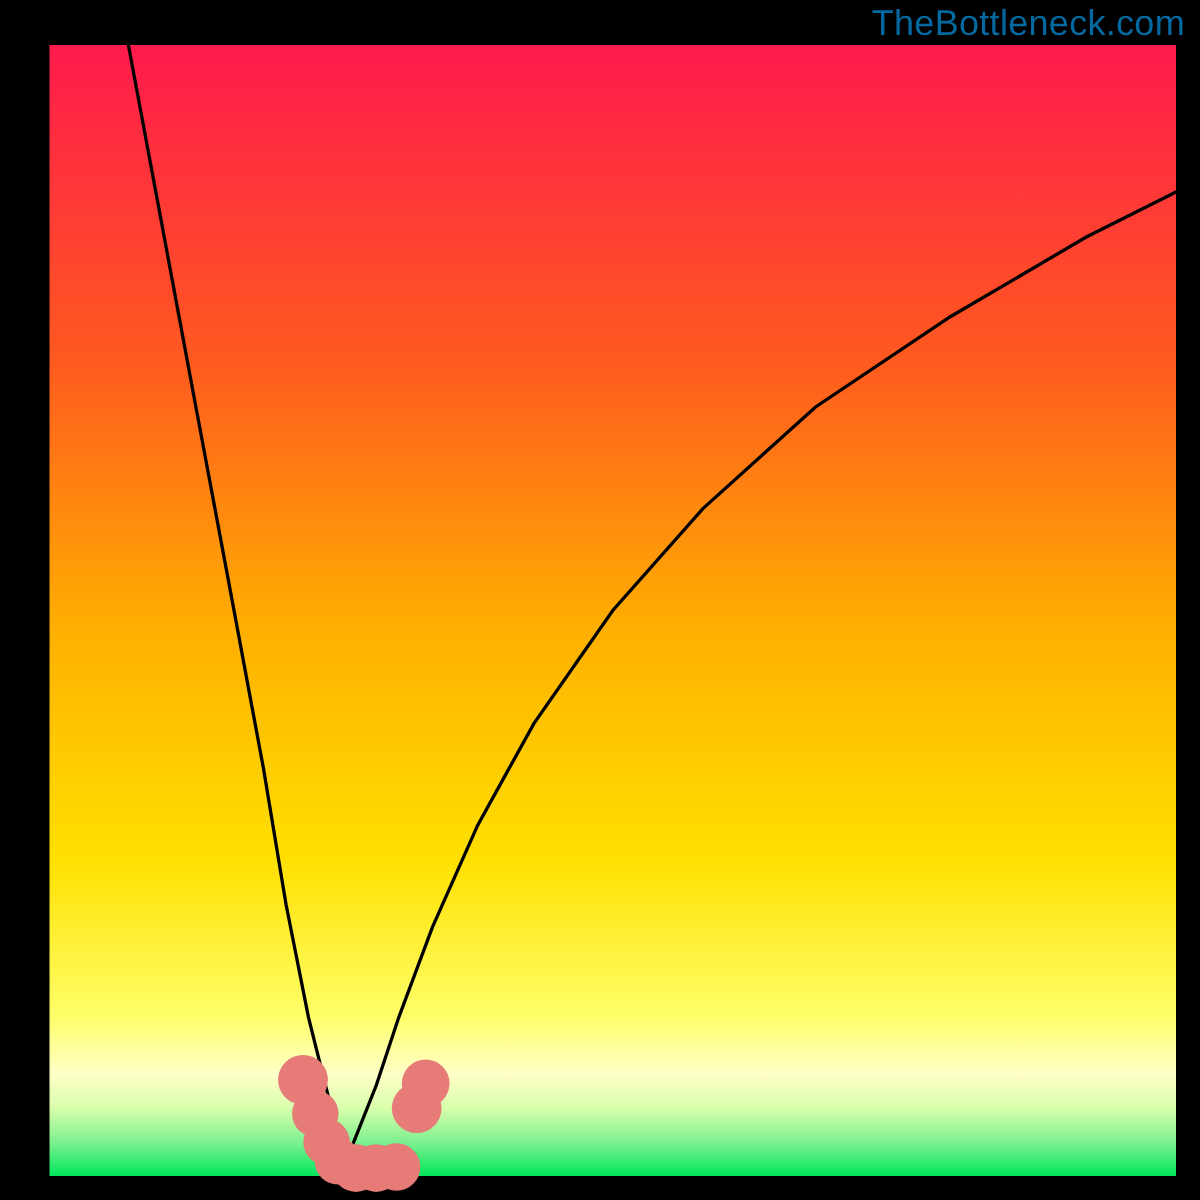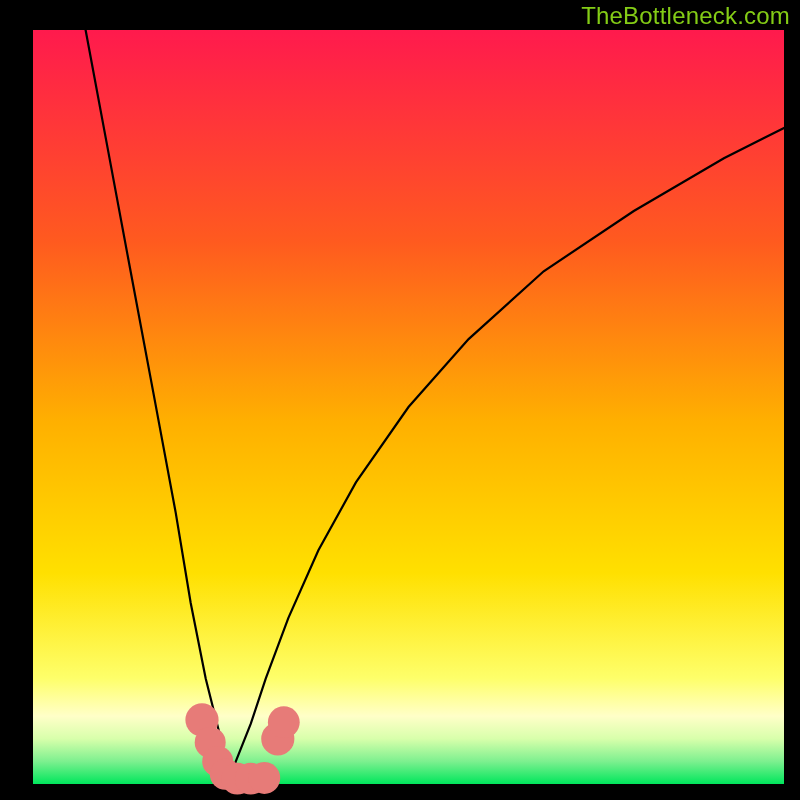--- a/index.html
+++ b/index.html
@@ -16,21 +16,21 @@
     width: 800px;
     height: 800px;
     background: #000;
   }
   .watermark {
     position: absolute;
     top: 2px;
     right: 10px;
     font-size: 24px;
     font-weight: 500;
-    color: #84cc16;
+    color: #0369a1;
     letter-spacing: 0.2px;
     z-index: 50;
   }
   svg.plot {
     position: absolute;
     left: 0;
     top: 0;
     width: 800px;
     height: 800px;
     z-index: 10;

